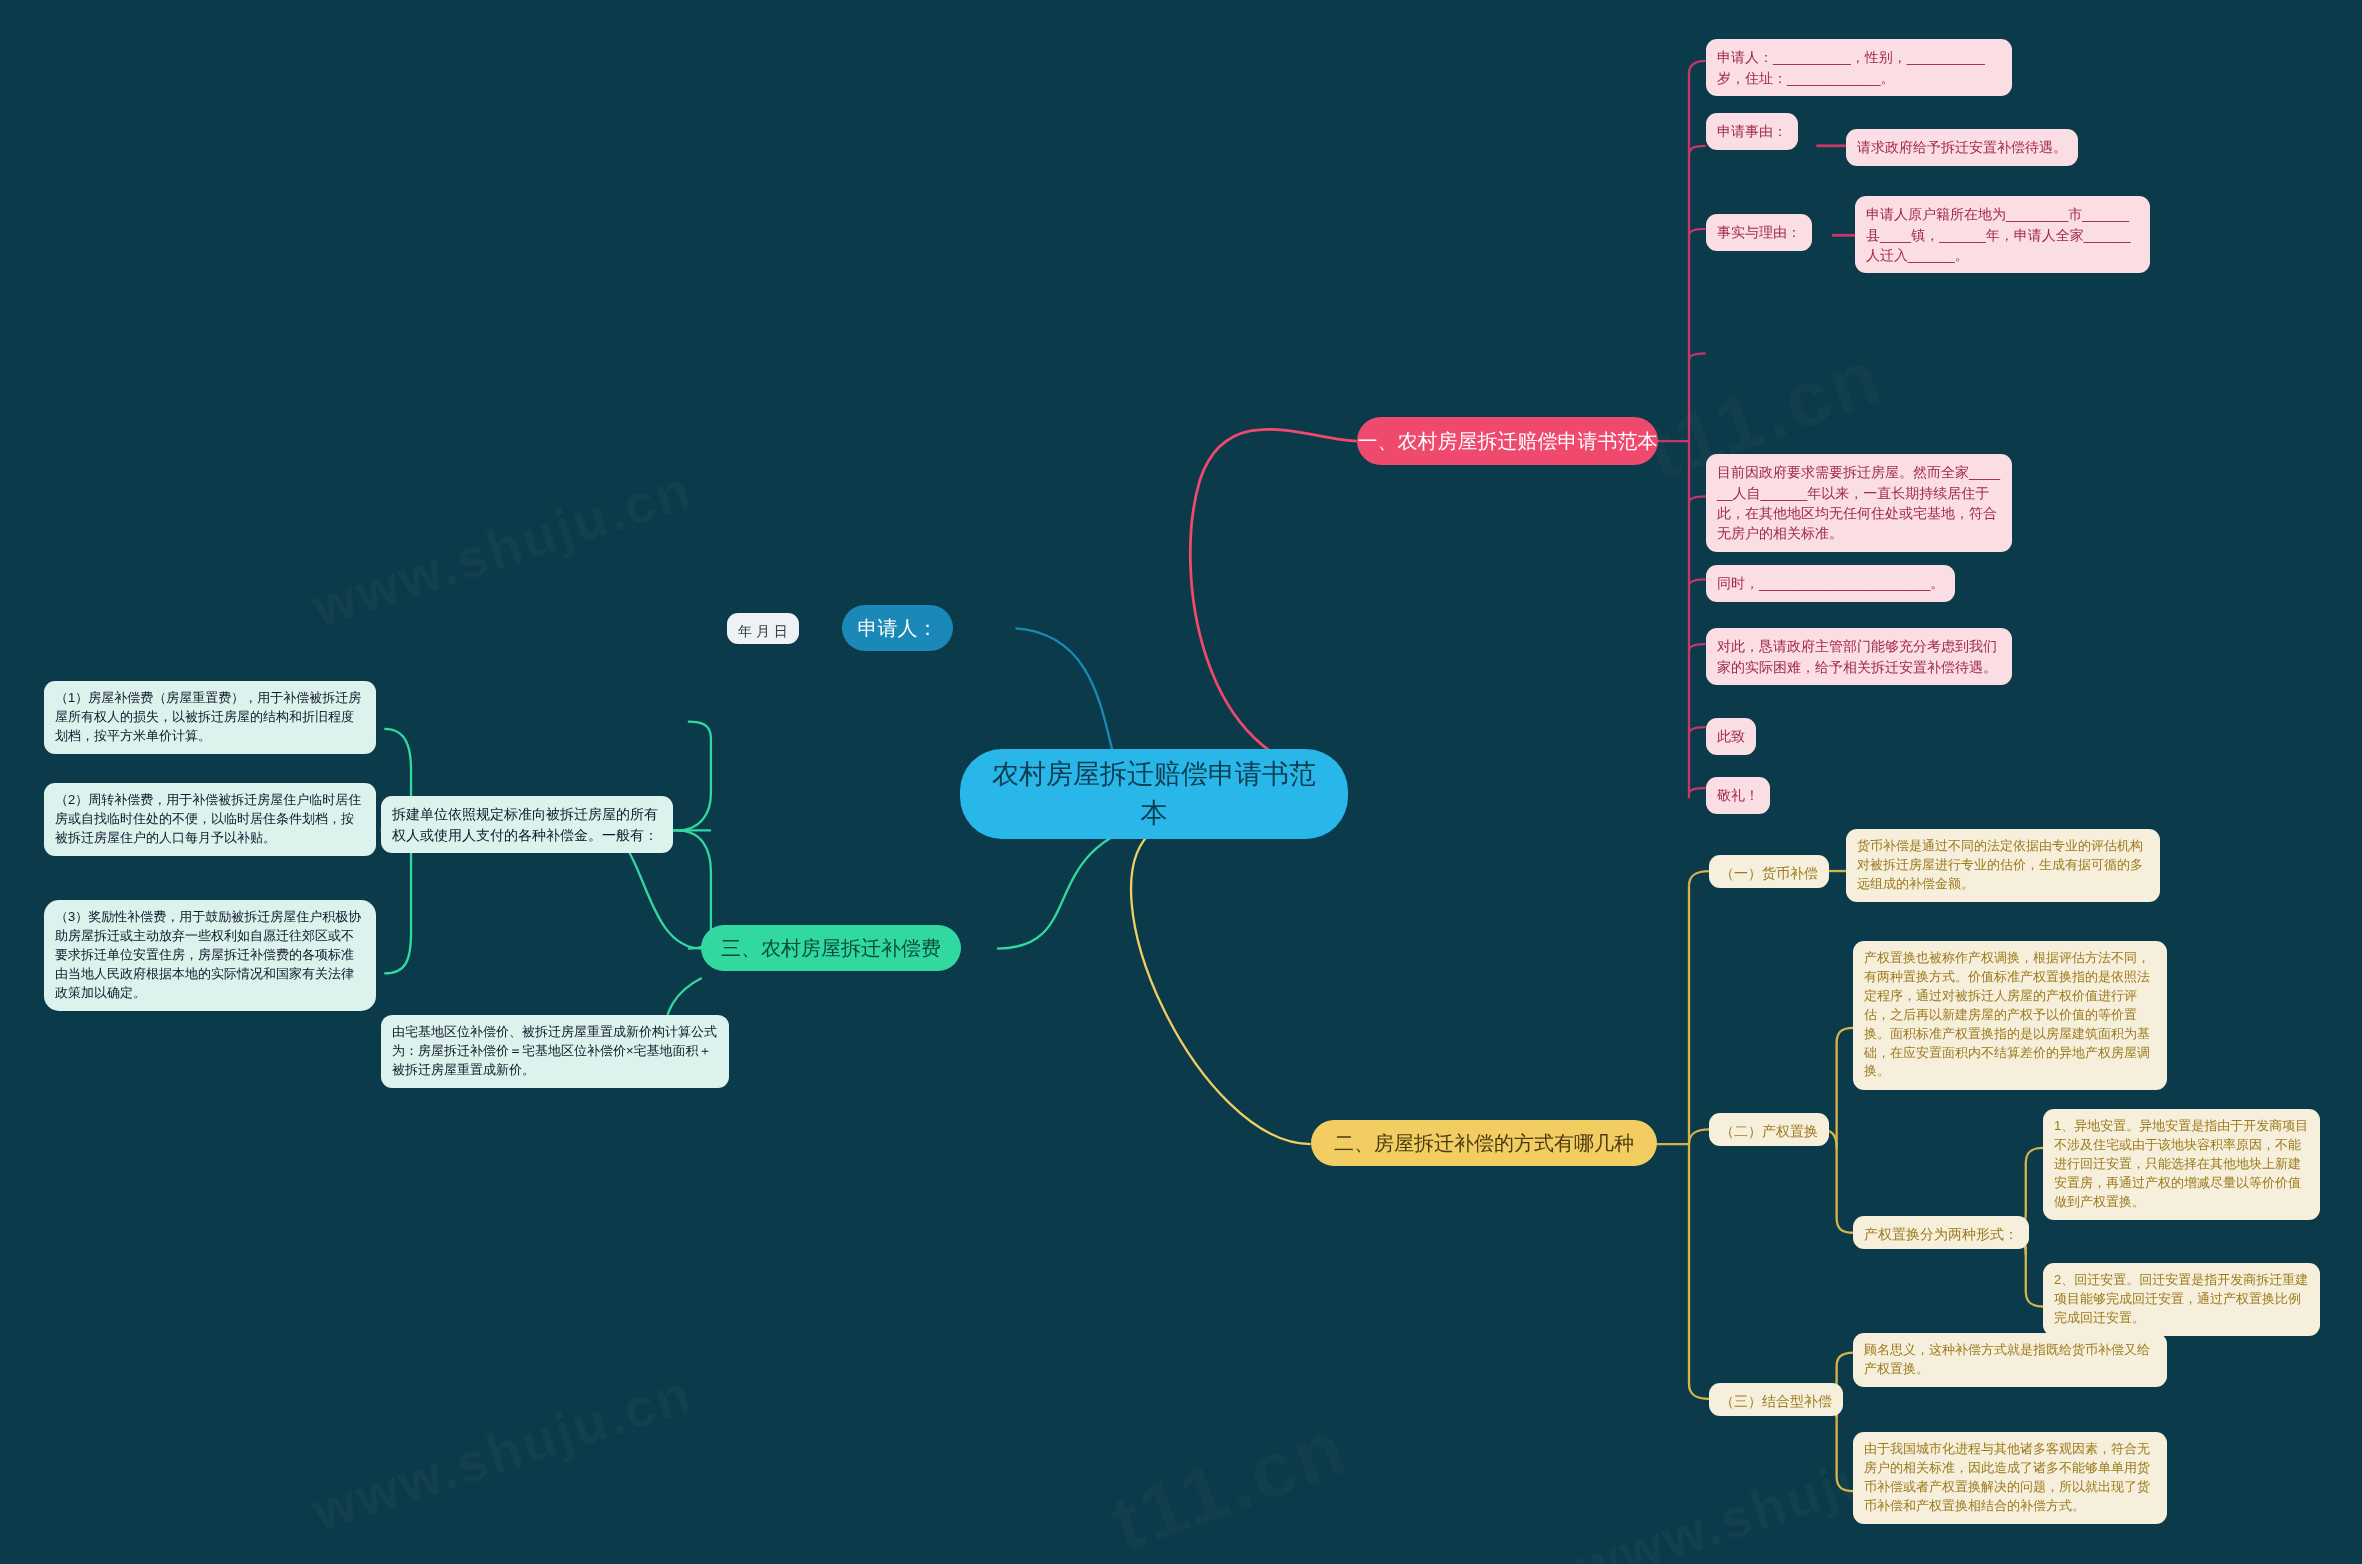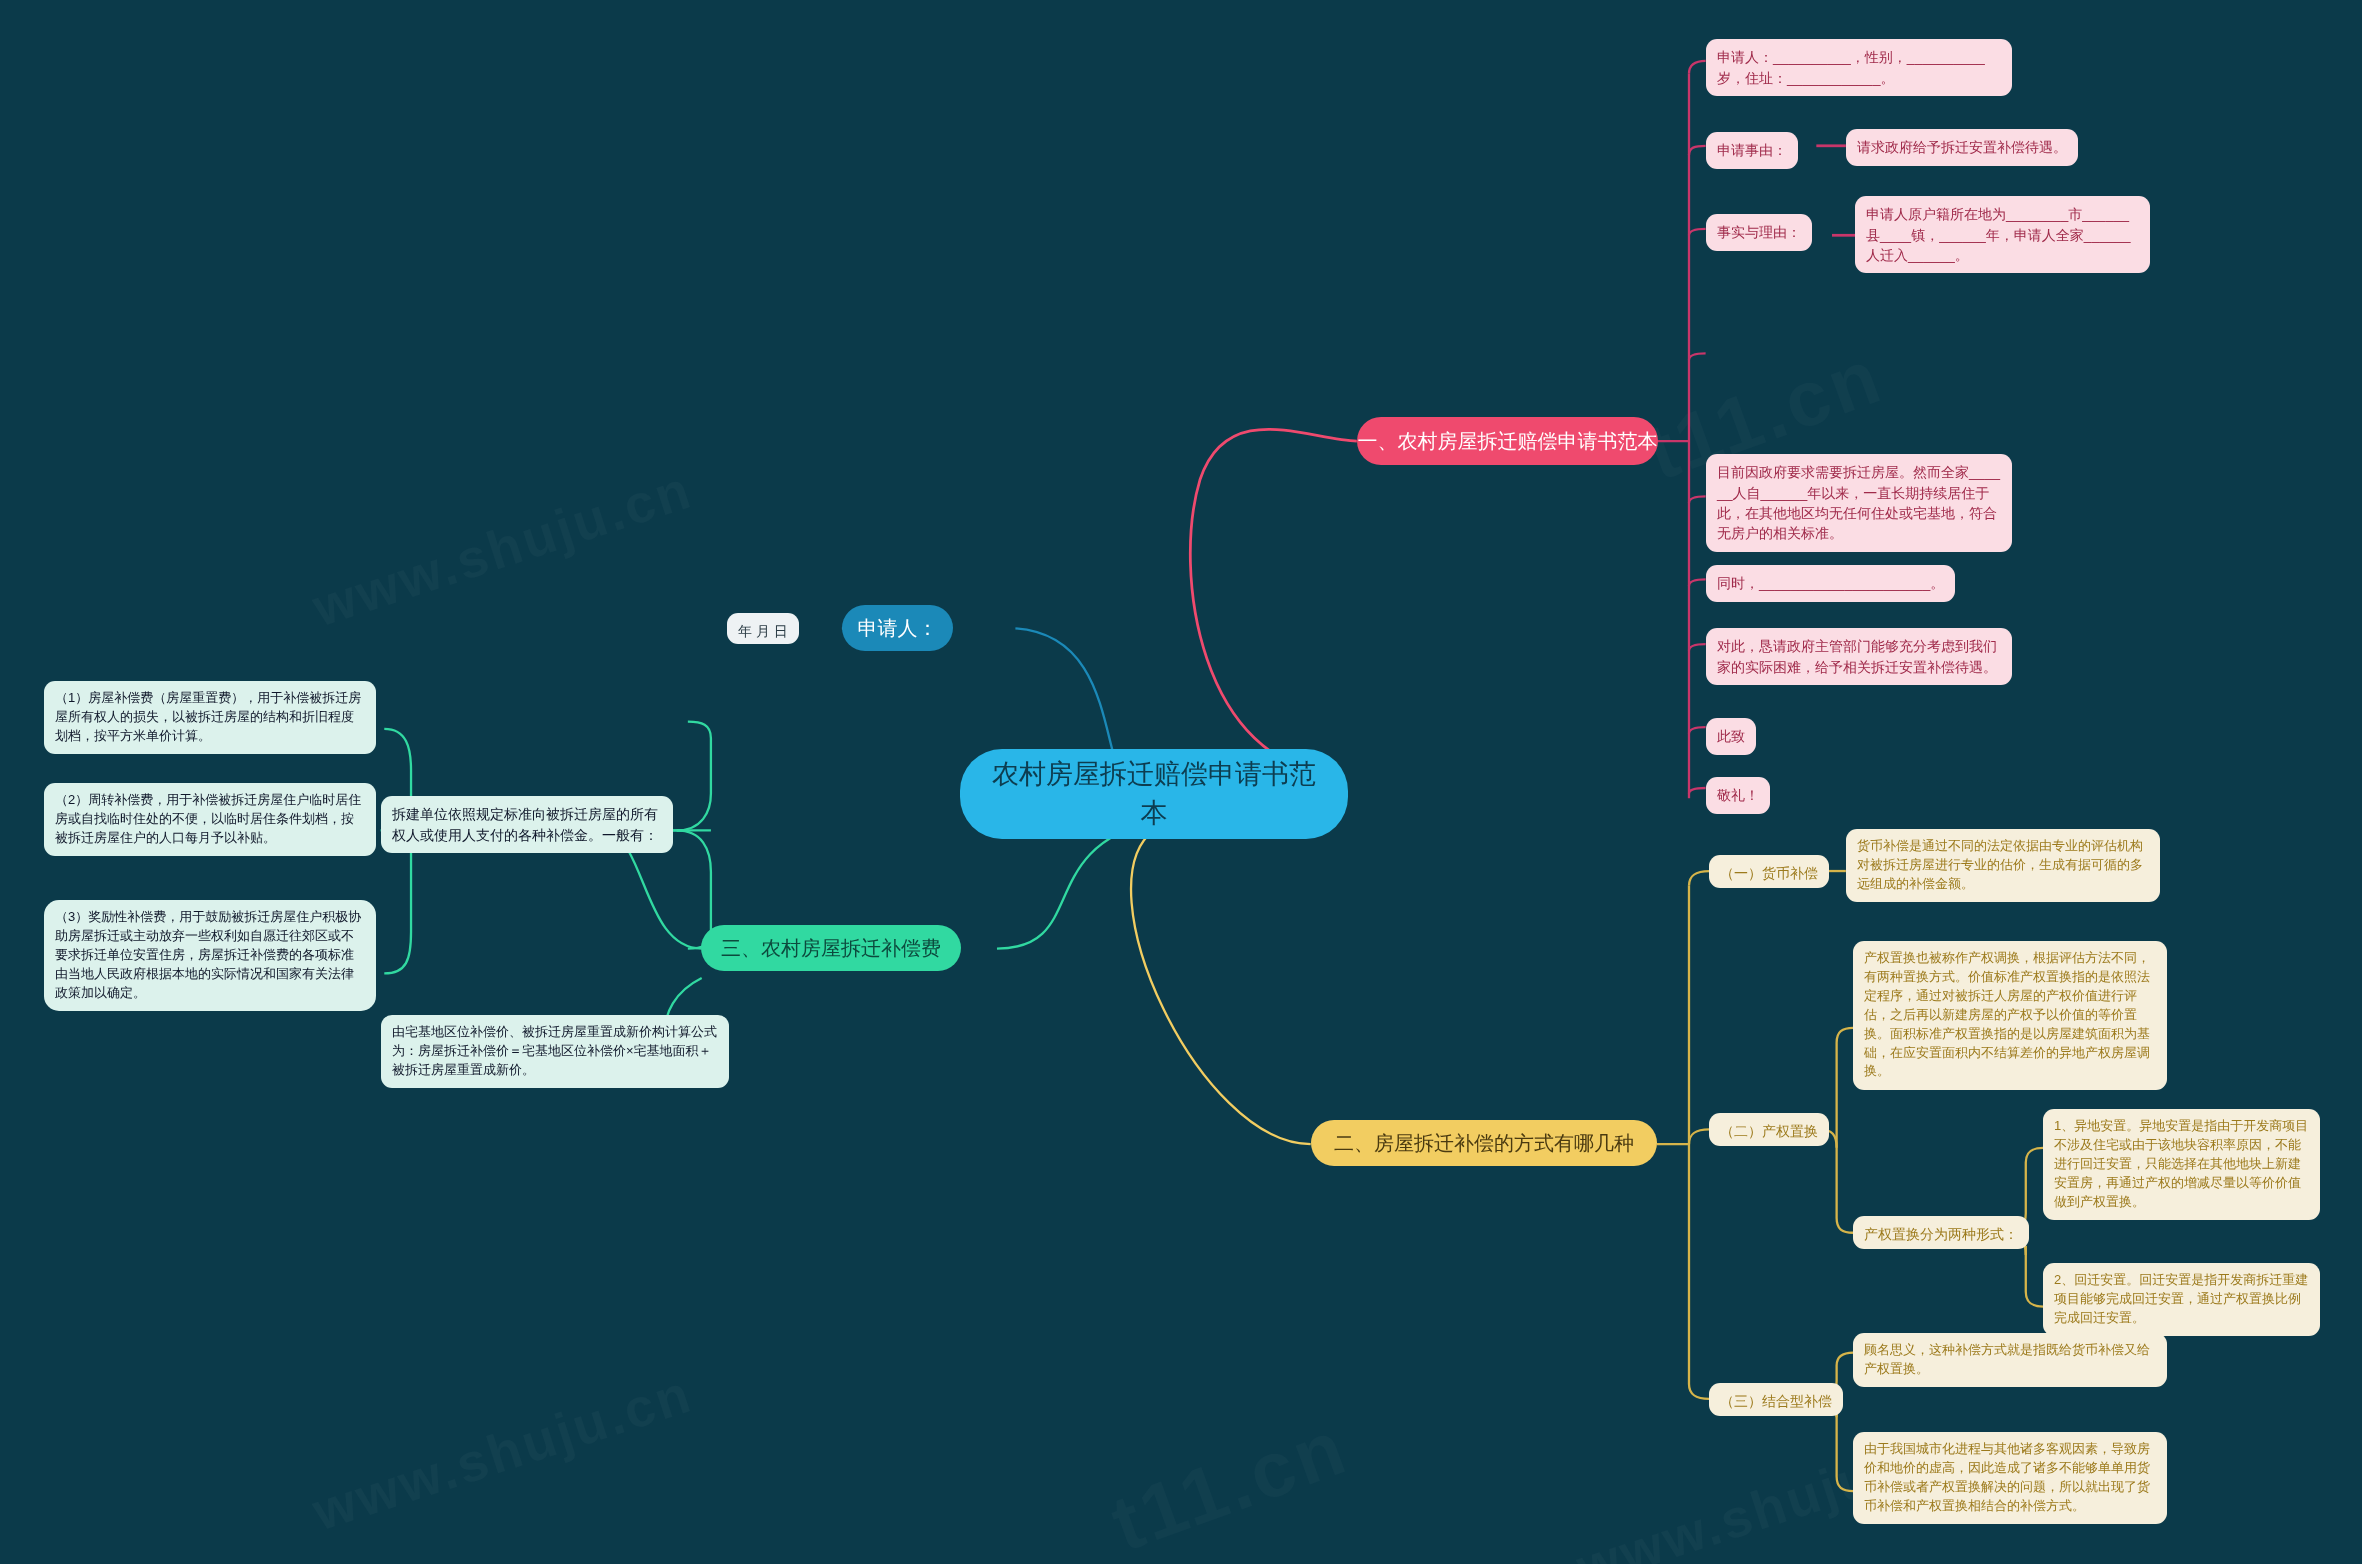--- a/index.html
+++ b/index.html
@@ -175,21 +175,21 @@
   </div>
 
   <div class="node topic topic-pink" style="left:1357px; top:417px; width:301px; height:48px;">
     <span>一、农村房屋拆迁赔偿申请书范本</span>
   </div>
 
   <div class="node leaf leaf-pink" style="left:1706px; top:39px; width:306px;">
     <span>申请人：__________，性别，__________岁，住址：____________。</span>
   </div>
 
-  <div class="node leaf leaf-pink nowrap" style="left:1706px; top:132px; width:auto;text-align:right;">
+  <div class="node leaf leaf-pink nowrap" style="left:1706px; top:113px; width:auto;text-align:right;">
     <span>申请事由：</span>
   </div>
   <div class="node leaf leaf-pink nowrap" style="left:1846px; top:129px;">
     <span>请求政府给予拆迁安置补偿待遇。</span>
   </div>
 
   <div class="node leaf leaf-pink nowrap" style="left:1706px; top:214px;">
     <span>事实与理由：</span>
   </div>
   <div class="node leaf leaf-pink" style="left:1855px; top:196px; width:295px;">
@@ -275,17 +275,17 @@
     <span>2、回迁安置。回迁安置是指开发商拆迁重建项目能够完成回迁安置，通过产权置换比例完成回迁安置。</span>
   </div>
 
   <div class="node leaf leaf-yellow nowrap center" style="left:1709px; top:1383px; height:33px;">
     <span>（三）结合型补偿</span>
   </div>
   <div class="node leaf leaf-yellow leaf-sm" style="left:1853px; top:1333px; width:314px;">
     <span>顾名思义，这种补偿方式就是指既给货币补偿又给产权置换。</span>
   </div>
   <div class="node leaf leaf-yellow leaf-sm" style="left:1853px; top:1432px; width:314px;">
-    <span>由于我国城市化进程与其他诸多客观因素，导致房价和地价的虚高，因此造成了诸多不能够单单用货币补偿或者产权置换解决的问题，所以就出现了货币补偿和产权置换相结合的补偿方式。</span>
+    <span>由于我国城市化进程与其他诸多客观因素，符合无房户的相关标准，因此造成了诸多不能够单单用货币补偿或者产权置换解决的问题，所以就出现了货币补偿和产权置换相结合的补偿方式。</span>
   </div>
 
 </div>
 
 
 </body></html>

